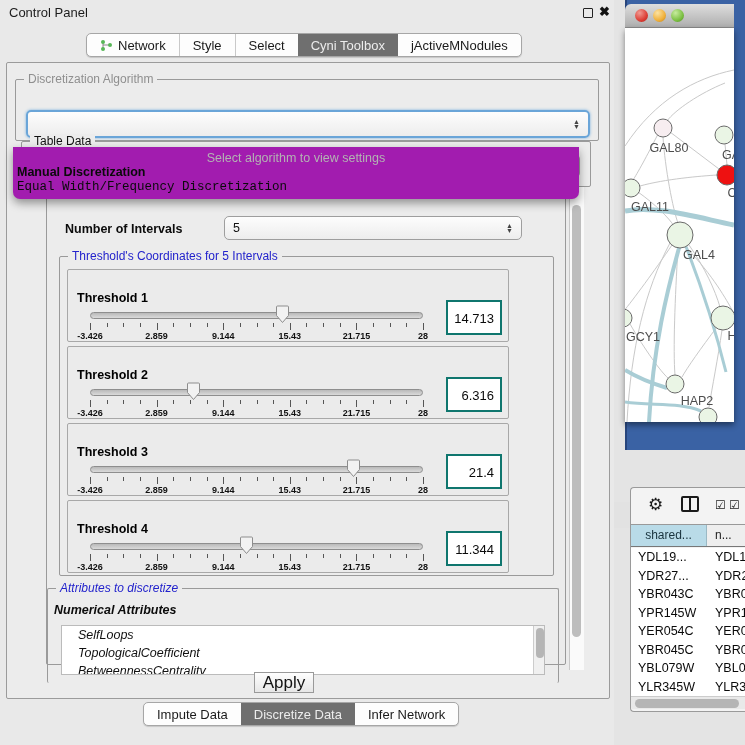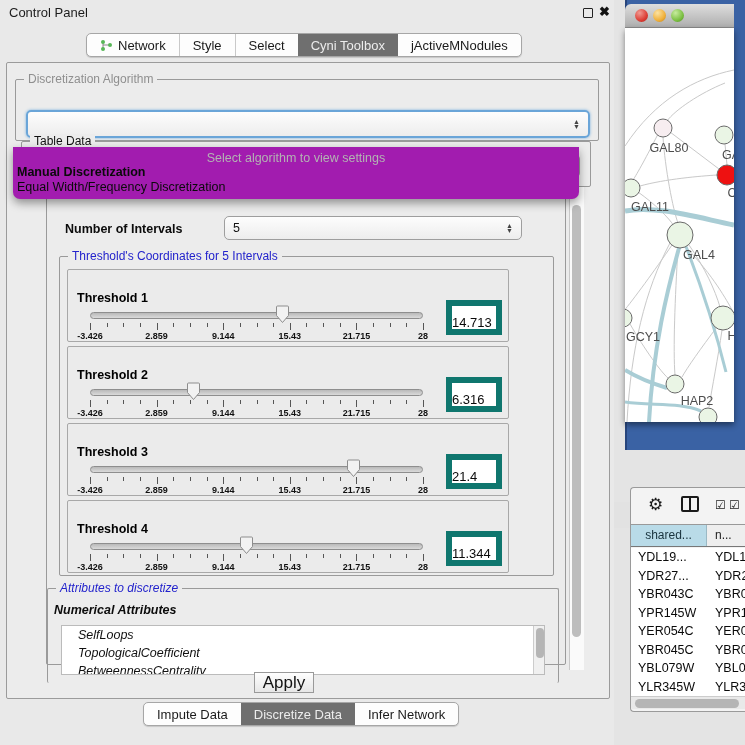--- a/index.html
+++ b/index.html
@@ -49,21 +49,21 @@
   .threshold-label { position:absolute; left:9px; top:21px; font-size:12.5px; font-weight:bold; color:#000000; }
   .slider-wrap { position:absolute; left:22px; top:38px; width:333px; height:32px; }
   .slider-track { position:absolute; left:0; top:4px; width:333px; height:7px; border:1px solid #8e8e8e; border-radius:4px; background:linear-gradient(#b9b9b9,#dadada); }
   .slider-handle { position:absolute; top:-3px; width:15px; height:19px; }
   .ticks { position:absolute; left:0; top:15px; width:333px; height:8px; }
   .tick { position:absolute; width:1px; background:#555; }
   .tick.major { height:7px; top:0; }
   .tick.minor { height:4px; top:0; }
   .tick-labels { position:absolute; left:0; top:23px; width:333px; height:10px; }
   .tick-label { position:absolute; width:50px; margin-left:-25px; text-align:center; font-size:9px; font-weight:bold; color:#111; }
-  .value-box { position:absolute; left:378px; top:30px; width:56px; height:35px; background:#ffffff; border:6px solid #0f766e; font-size:13px; color:#0a0a0a; text-align:right; line-height:33px; padding-right:20px; }
+  .value-box { position:absolute; left:378px; top:30px; width:56px; height:35px; background:#ffffff; border:2px solid #0f766e; font-size:13px; color:#0a0a0a; text-align:right; line-height:33px; padding-right:6px; }
 
   
   #attr-list { position:absolute; left:13px; top:36px; width:484px; height:50px; background:#ffffff; border:1px solid #bbb; overflow:hidden; }
   .attr-item { font-size:12.5px; color:#111; padding-left:16px; line-height:18px; white-space:nowrap; }
   #attr-vscroll { position:absolute; right:0; top:0; width:11px; height:50px; background:#f0f0f0; border-left:1px solid #ccc; }
   #attr-vthumb { position:absolute; left:1.5px; top:2px; width:8px; height:30px; background:#b5b5b5; border-radius:4px; }
 
   #apply-btn { position:absolute; left:247px; top:609px; width:60px; height:21px; background:linear-gradient(#fefefe,#e6e6e6); border:1px solid #999; border-radius:0; font-size:17px; color:#111; text-align:center; line-height:19px; }
 
   
@@ -142,21 +142,21 @@
         <span class="grouptitle gt-gray">Discretization Algorithm</span>
         <div class="combo focus-ring" style="left:10px; top:30px; width:564px; height:28px;">
           <span class="spinner">▲<br>▼</span>
         </div>
       </div>
 
       <div id="algo-dropdown">
         <div id="algo-placeholder">Select algorithm to view settings</div>
         <div id="algo-options">
             <div class="algo-option bold" style="top: 18px;">Manual Discretization</div>
-            <div class="algo-option" style="top: 33px;">Equal Width/Frequency Discretization</div>
+            <div class="algo-option" style="top: 33px; font-family: Liberation Mono, monospace;">Equal Width/Frequency Discretization</div>
           </div>
       </div>
 
       <div class="groupbox" style="left:14px; top:78px; width:570px; height:46px;">
         <span class="grouptitle" style="color:#111;">Table Data</span>
         <div class="combo" style="left:10px; top:12px; width:548px; height:24px;">
           <span>galFiltered.sif default node</span>
           <span class="spinner">▲<br>▼</span>
         </div>
       </div>

